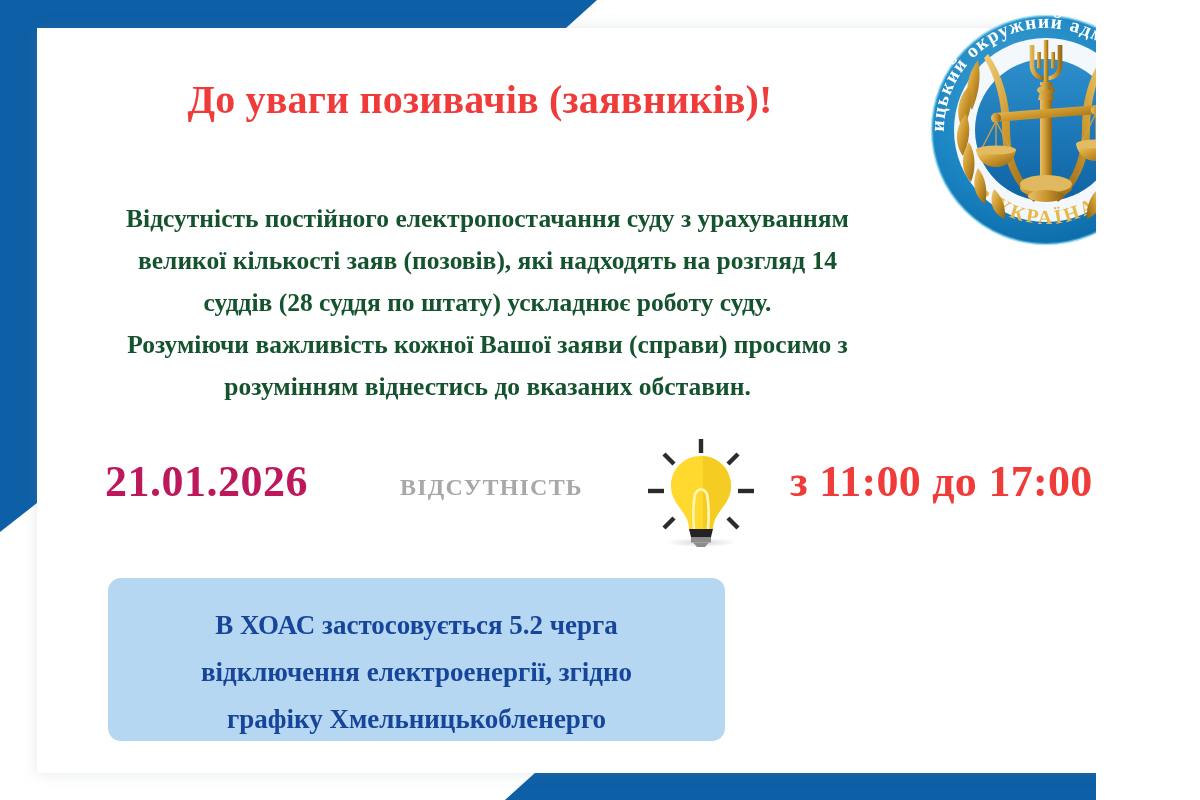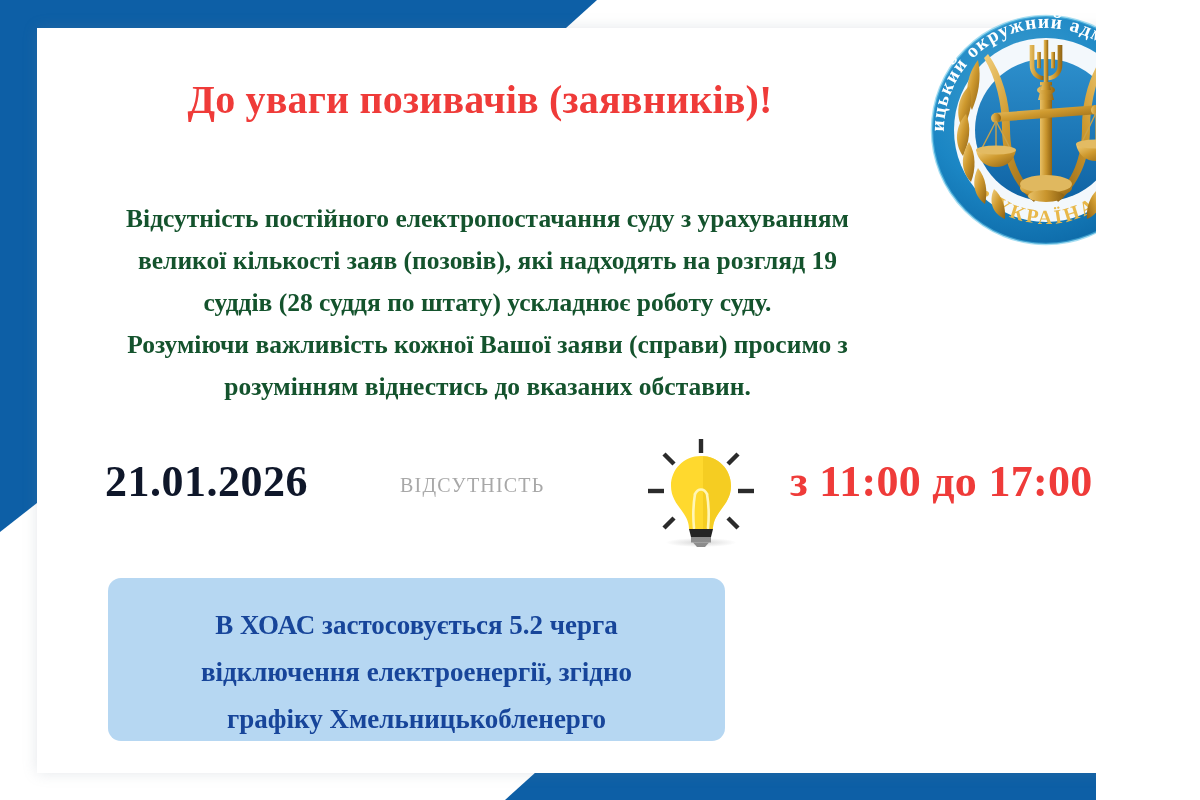--- a/index.html
+++ b/index.html
@@ -84,28 +84,28 @@
   #outage-row {
     position: absolute;
     left: 60px; top: 432px;
     width: 1080px; height: 120px;
   }
   #outage-date {
     position: absolute;
     left: 45px; top: 24px;
     font-size: 44px;
     font-weight: bold;
-    color: #0f172a;
+    color: #be185d;
     letter-spacing: .5px;
   }
   #outage-label {
     position: absolute;
     left: 340px; top: 42px;
-    font-size: 20px;
-    font-weight: normal;
+    font-size: 24px;
+    font-weight: bold;
     color: #a8a8a8;
     letter-spacing: 1.2px;
   }
   #outage-time {
     position: absolute;
     left: 730px; top: 24px;
     font-size: 44px;
     font-weight: bold;
     color: #ef3b39;
     letter-spacing: .3px;
@@ -167,21 +167,21 @@
   <div class="deco" id="deco-bottom-band"></div>
 
   <div id="page-surface"></div>
 
   <div id="content">
 
     <div id="headline">До уваги позивачів (заявників)!</div>
 
     <div id="body-paragraph">
       <span class="ln">Відсутність постійного електропостачання суду з урахуванням</span>
-      <span class="ln">великої кількості заяв (позовів), які надходять на розгляд 19</span>
+      <span class="ln">великої кількості заяв (позовів), які надходять на розгляд 14</span>
       <span class="ln">суддів (28 суддя по штату) ускладнює роботу суду.</span>
       <span class="ln">Розуміючи важливість кожної Вашої заяви (справи) просимо з</span>
       <span class="ln">розумінням віднестись до вказаних обставин.</span>
     </div>
 
     <div id="outage-row">
       <div id="outage-date">21.01.2026</div>
       <div id="outage-label">ВІДСУТНІСТЬ</div>
 
       <div id="bulb-icon">

